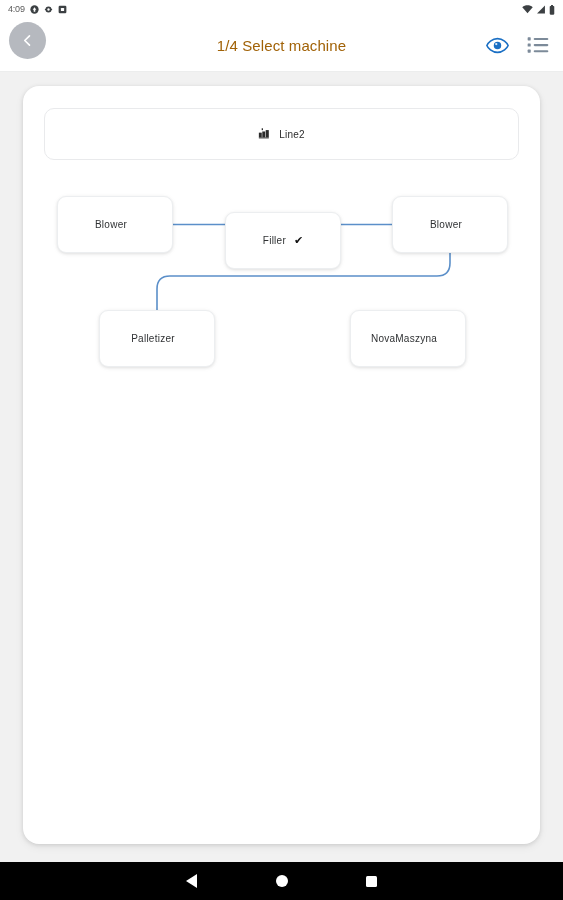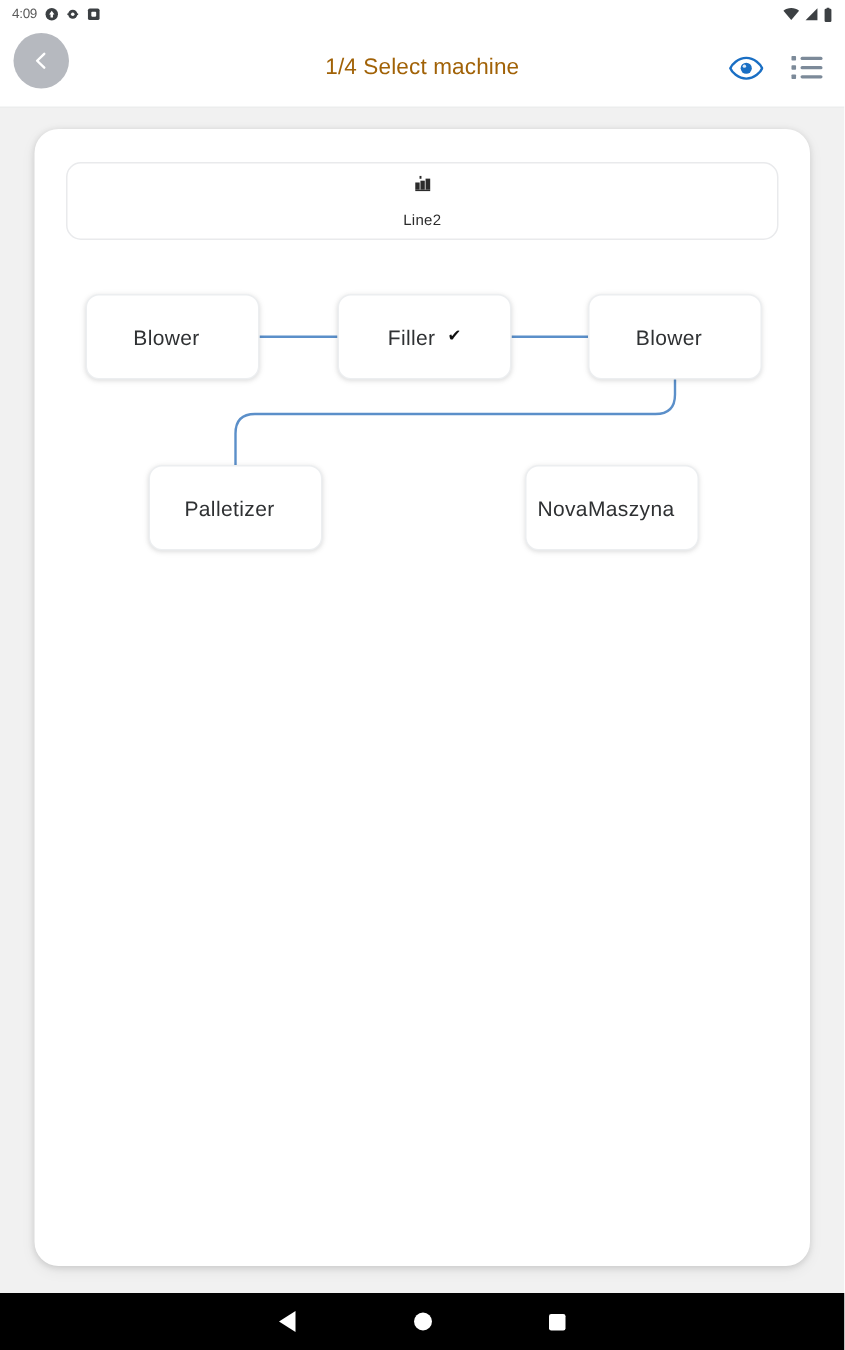--- a/index.html
+++ b/index.html
@@ -135,21 +135,20 @@
     width: 475px;
     height: 52px;
     background: #ffffff;
     border: 1px solid #e9eaec;
     border-radius: 10px;
     display: flex;
     align-items: center;
     justify-content: center;
     gap: 9px;
     cursor: pointer;
-    flex-direction: column;
   }
   .line-chip-label {
     font-size: 10px;
     color: #2b2b2b;
     letter-spacing: 0.2px;
   }
 
   
   .diagram {
     position: absolute;
@@ -172,34 +171,34 @@
     border-radius: 9px;
     box-shadow: 0 1px 3px rgba(0,0,0,0.10), 0 1px 6px rgba(0,0,0,0.04);
     display: flex;
     align-items: center;
     justify-content: center;
     gap: 8px;
     cursor: pointer;
     z-index: 2;
   }
   .node-label {
-    font-size: 14px;
+    font-size: 10px;
     color: #2f3133;
     letter-spacing: 0.25px;
     white-space: nowrap;
   }
   .node-check {
     font-size: 11px;
     color: #101010;
     line-height: 1;
     font-weight: 700;
   }
 
   #node-blower    { left: 34px;  top: 110px; width: 116px; height: 57px; }
-  #node-filler    { left: 202px; top: 110px; width: 116px; height: 57px; }
+  #node-filler    { left: 202px; top: 126px; width: 116px; height: 57px; }
   #node-packer    { left: 369px; top: 110px; width: 116px; height: 57px; }
   #node-palletizer{ left: 76px;  top: 224px; width: 116px; height: 57px; }
   #node-nova      { left: 327px; top: 224px; width: 116px; height: 57px; }
 
   
   .navbar {
     position: absolute;
     bottom: 0; left: 0;
     width: 563px;
     height: 38px;

